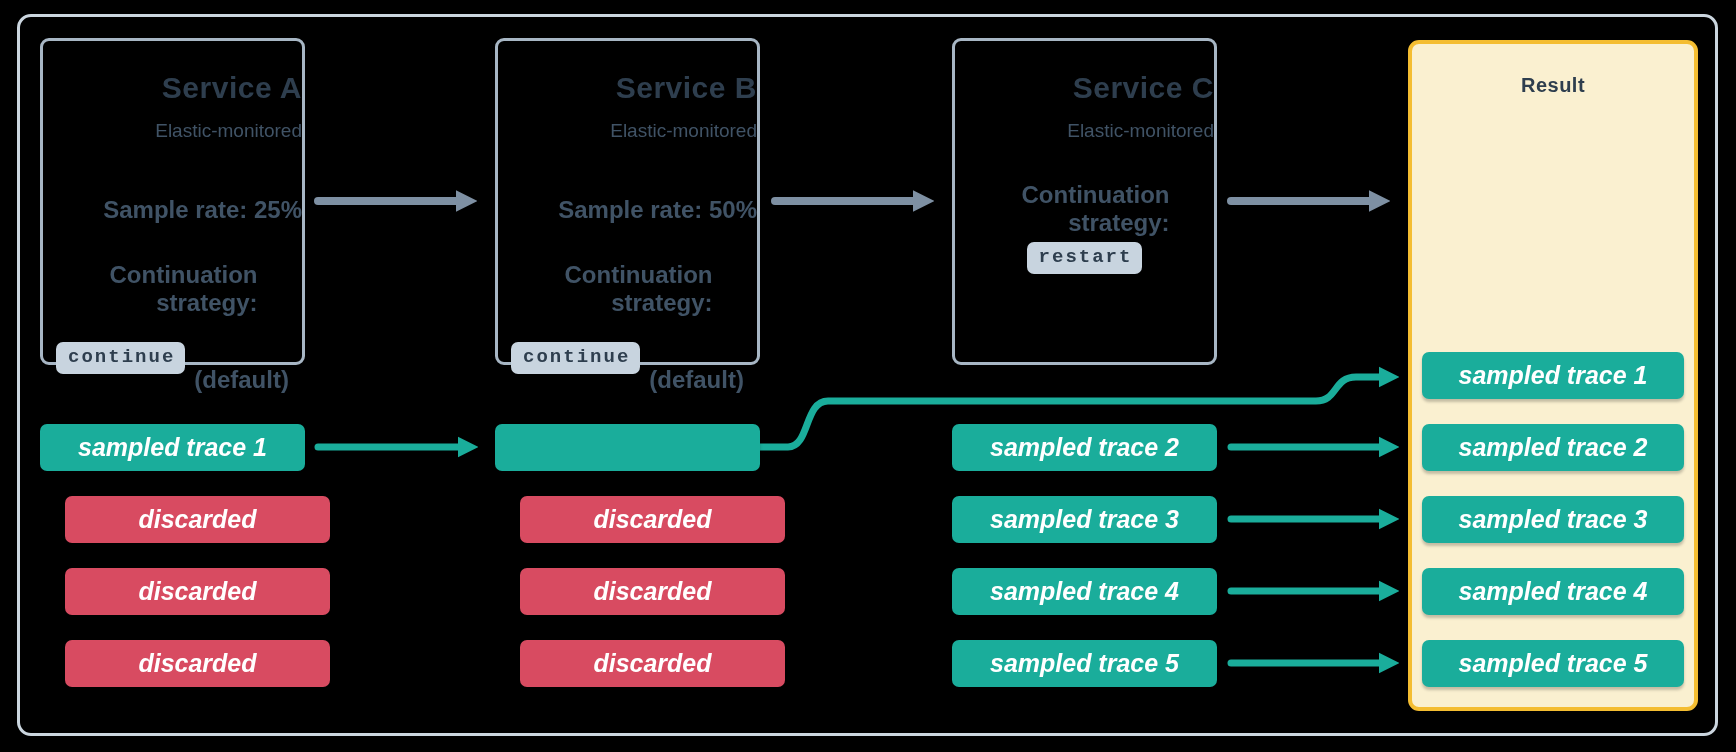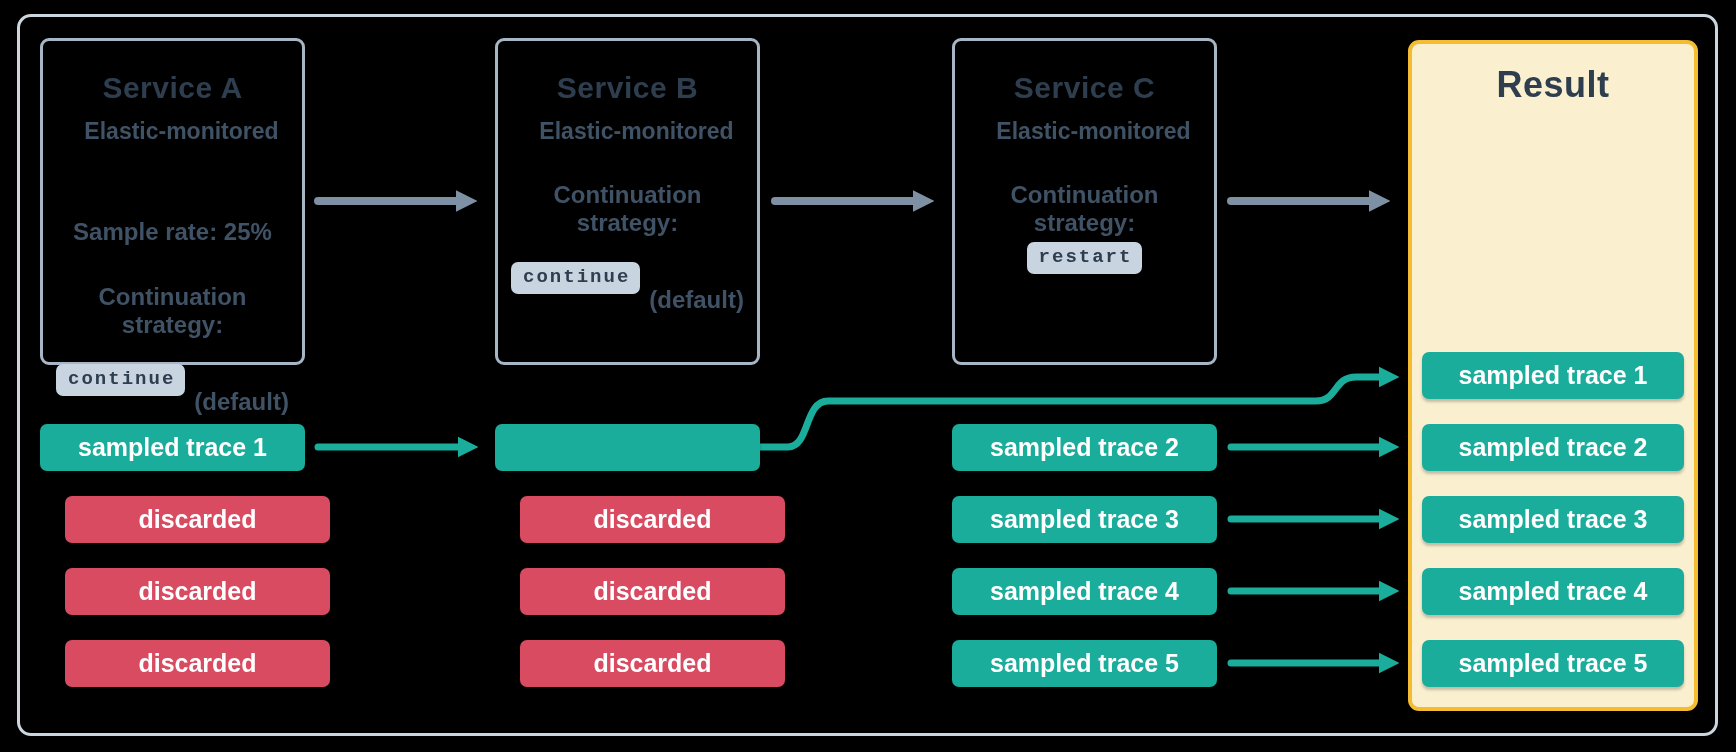--- a/index.html
+++ b/index.html
@@ -4,43 +4,43 @@
 <style>
   html,body{margin:0;padding:0;background:#000;width:1736px;height:752px;overflow:hidden;}
   *{box-sizing:border-box;font-family:"Liberation Sans",sans-serif;}
   #canvas{position:absolute;left:0;top:0;width:1736px;height:752px;background:var(--background,#000);}
 
   .frame{position:absolute;left:17px;top:14px;width:1701px;height:722px;
          border:3px solid var(--frame_border,#CBD6DF);border-radius:14px;}
 
   .svc-box{position:absolute;top:38px;width:265px;height:327px;
            border:3px solid var(--service_border,#A7B6C4);border-radius:9px;
-           text-align:center;padding-top:30px;}
+           text-align:right;padding-top:30px;}
   .svc-a{left:40px;} .svc-b{left:495px;} .svc-c{left:952px;}
 
   .svc-title{font-size:30px;line-height:34px;font-weight:800;color:var(--service_title,#2E3E4E);letter-spacing:.5px;}
-  .svc-sub{margin-top:12px;font-size:23px;line-height:28px;font-weight:700;color:var(--service_text,#405366);margin-left:18px;}
-  .svc-rate{margin-top:72px;font-size:24px;line-height:30px;font-weight:600;color:var(--service_text,#405366);}
+  .svc-sub{margin-top:12px;font-size:19px;line-height:28px;font-weight:400;color:var(--service_text,#405366);margin-left:18px;}
+  .svc-rate{margin-top:50px;font-size:24px;line-height:30px;font-weight:600;color:var(--service_text,#405366);}
   .svc-strategy{margin-top:36px;font-size:24px;line-height:28px;font-weight:600;
                 color:var(--service_text,#405366);max-width:170px;margin-left:auto;margin-right:auto;}
   .chip-row{margin-top:5px;display:flex;justify-content:center;align-items:center;gap:9px;}
   .chip{background:var(--chip_bg,#C8D4DF);color:var(--chip_text,#2E3E4E);
         font-family:"Liberation Mono","DejaVu Sans Mono",monospace;font-size:19px;font-weight:700;
         letter-spacing:2px;padding:4px 10px 6px 12px;border-radius:7px;}
   .chip-note{font-size:24px;font-weight:600;color:var(--service_text,#405366);margin-top:44px;}
   .chip-note:empty{display:none;}
 
   .result-box{position:absolute;left:1408px;top:40px;width:290px;height:671px;
               background:var(--result_bg,#FAF0D0);border:4px solid var(--result_border,#F4BD31);
               border-radius:11px;text-align:center;padding-top:24px;
               box-shadow:2px 3px 4px rgba(0,0,0,.35);}
-  .result-title{font-size:36px;line-height:34px;font-weight:800;color:var(--service_title,#2E3E4E);letter-spacing:.5px;}
+  .result-title{font-size:20px;line-height:34px;font-weight:800;color:var(--service_title,#2E3E4E);letter-spacing:.5px;}
 
   .trace{position:absolute;height:47px;border-radius:7px;display:flex;align-items:center;justify-content:center;
-         color:var(--trace_text,#fff);font-size:25px;font-weight:700;box-shadow:0 3px 3px rgba(0,0,0,.22);}
+         color:var(--trace_text,#fff);font-size:25px;font-weight:700;box-shadow:0 3px 3px rgba(0,0,0,.22);font-style:italic;}
   .trace.sampled{background:var(--sampled_bg,#1AAD9B);}
   .trace.discarded{background:var(--discarded_bg,#D84B61);margin-left:25px;}
   .col-a{left:40px;width:265px;} .col-b{left:495px;width:265px;}
   .col-c{left:952px;width:265px;} .col-r{left:1422px;width:262px;}
   .r1{top:424px;} .r2{top:496px;} .r3{top:568px;} .r4{top:640px;}
   .rr0{top:352px;} .rr1{top:424px;} .rr2{top:496px;} .rr3{top:568px;} .rr4{top:640px;}
 
   svg.arrows{position:absolute;left:0;top:0;pointer-events:none;}
   .flow-line{stroke:var(--flow_arrow,#7E90A3);stroke-width:8;stroke-linecap:round;fill:none;}
   .trace-line{stroke:var(--trace_arrow,#1AAD9B);stroke-width:7;stroke-linecap:round;fill:none;}
@@ -60,20 +60,21 @@
     <div class="svc-strategy">Continuation strategy:</div>
     <div class="chip-row">
       <span class="chip">continue</span>
       <span class="chip-note">(default)</span>
     </div>
   </div>
 
   <div class="svc-box svc-b">
     <div class="svc-title">Service B</div>
     <div class="svc-sub">Elastic-monitored</div>
+    <div class="svc-rate">Sample rate: 50%</div>
     <div class="svc-strategy">Continuation strategy:</div>
     <div class="chip-row">
       <span class="chip">continue</span>
       <span class="chip-note">(default)</span>
     </div>
   </div>
 
   <div class="svc-box svc-c">
     <div class="svc-title">Service C</div>
     <div class="svc-sub">Elastic-monitored</div>

